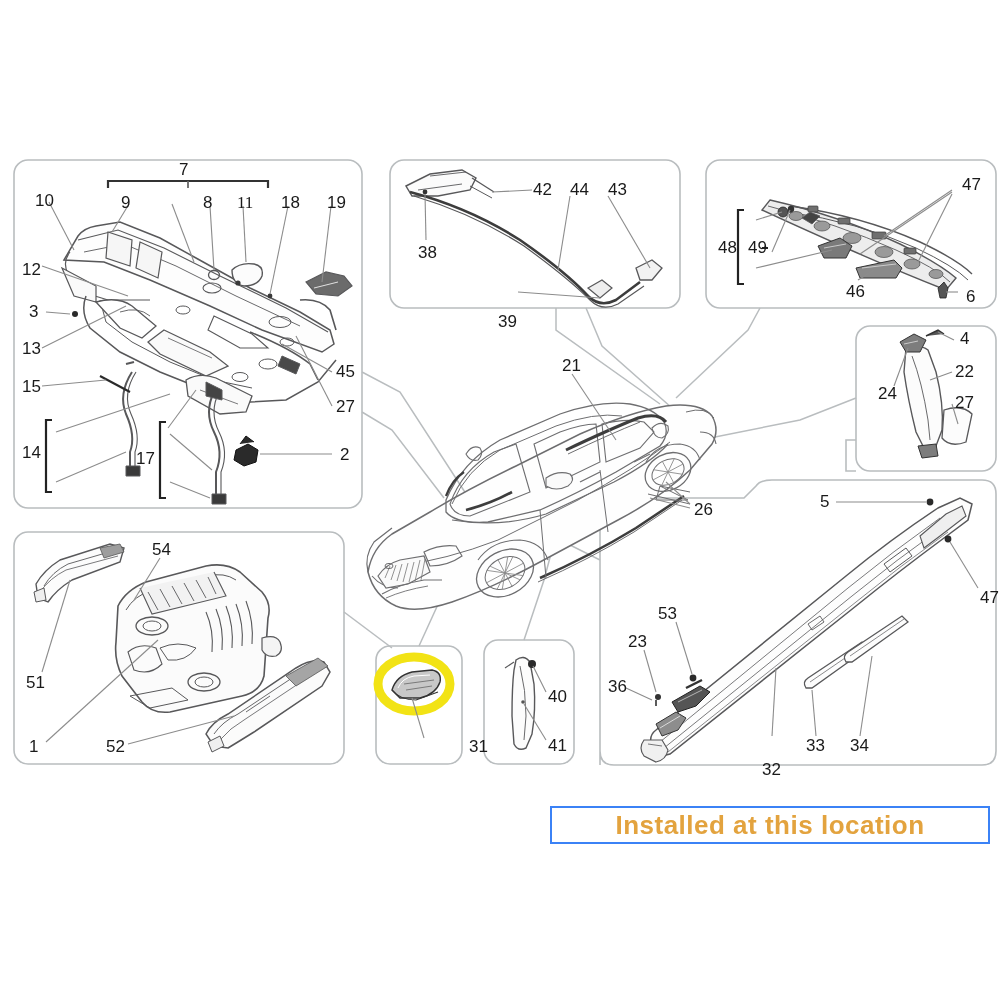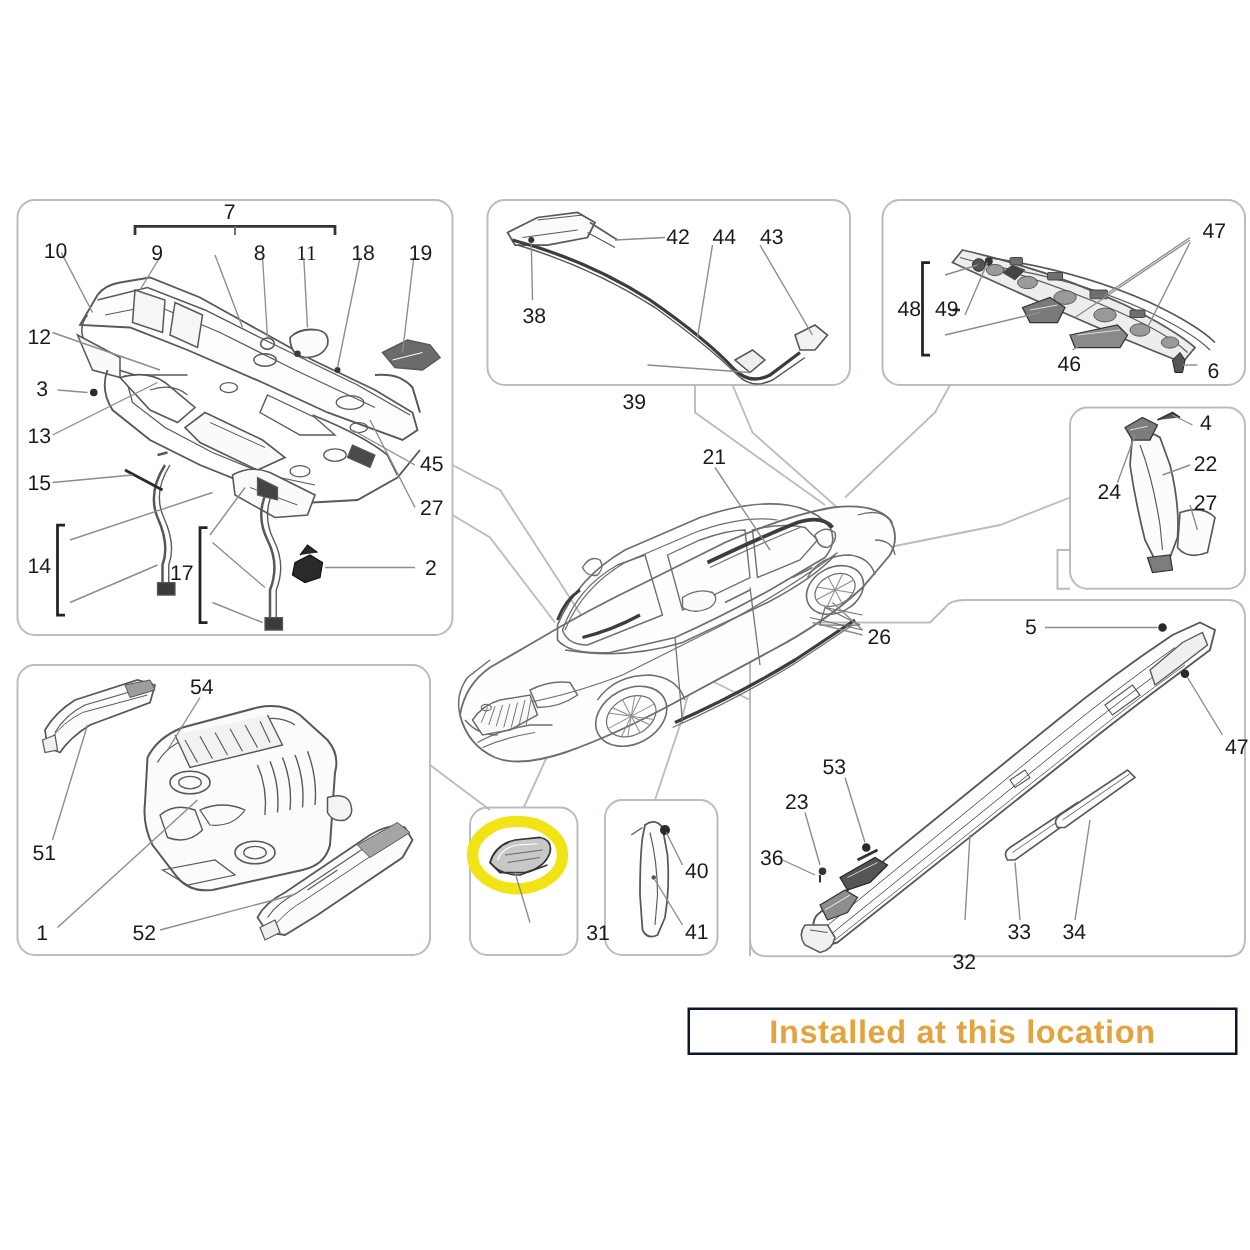--- a/index.html
+++ b/index.html
@@ -1,20 +1,20 @@
 <!DOCTYPE html>
 <html><head>
 <meta charset="utf-8">
 <style>
   html,body{margin:0;padding:0;background:#ffffff;}
   body{width:1000px;height:1000px;font-family:"Liberation Sans",sans-serif;}
   #stage{position:relative;width:1000px;height:1000px;overflow:hidden;background:#fff;}
   #svgroot{position:absolute;left:0;top:0;width:1000px;height:1000px;}
   .num{position:absolute;font-family:"Liberation Sans",sans-serif;font-size:17px;color:#1a1a1a;font-weight:400;letter-spacing:0px;line-height:1;white-space:nowrap;}
-  .banner{position:absolute;left:550px;top:806px;width:440px;height:38px;border:2px solid #0f172a;background:#ffffff;box-sizing:border-box;display:flex;align-items:center;justify-content:center;}
+  .banner{position:absolute;left:550px;top:806px;width:440px;height:38px;border:2px solid #3b82f6;background:#ffffff;box-sizing:border-box;display:flex;align-items:center;justify-content:center;}
   .banner span{font-family:"Liberation Sans",sans-serif;font-weight:bold;font-size:26px;color:#e3a33e;letter-spacing:0.5px;}
 </style>
 </head>
 <body>
 
 <div id="stage">
 
   <svg id="svgroot" viewBox="0 0 1000 1000">
     <defs>
       <g id="bracketL">

